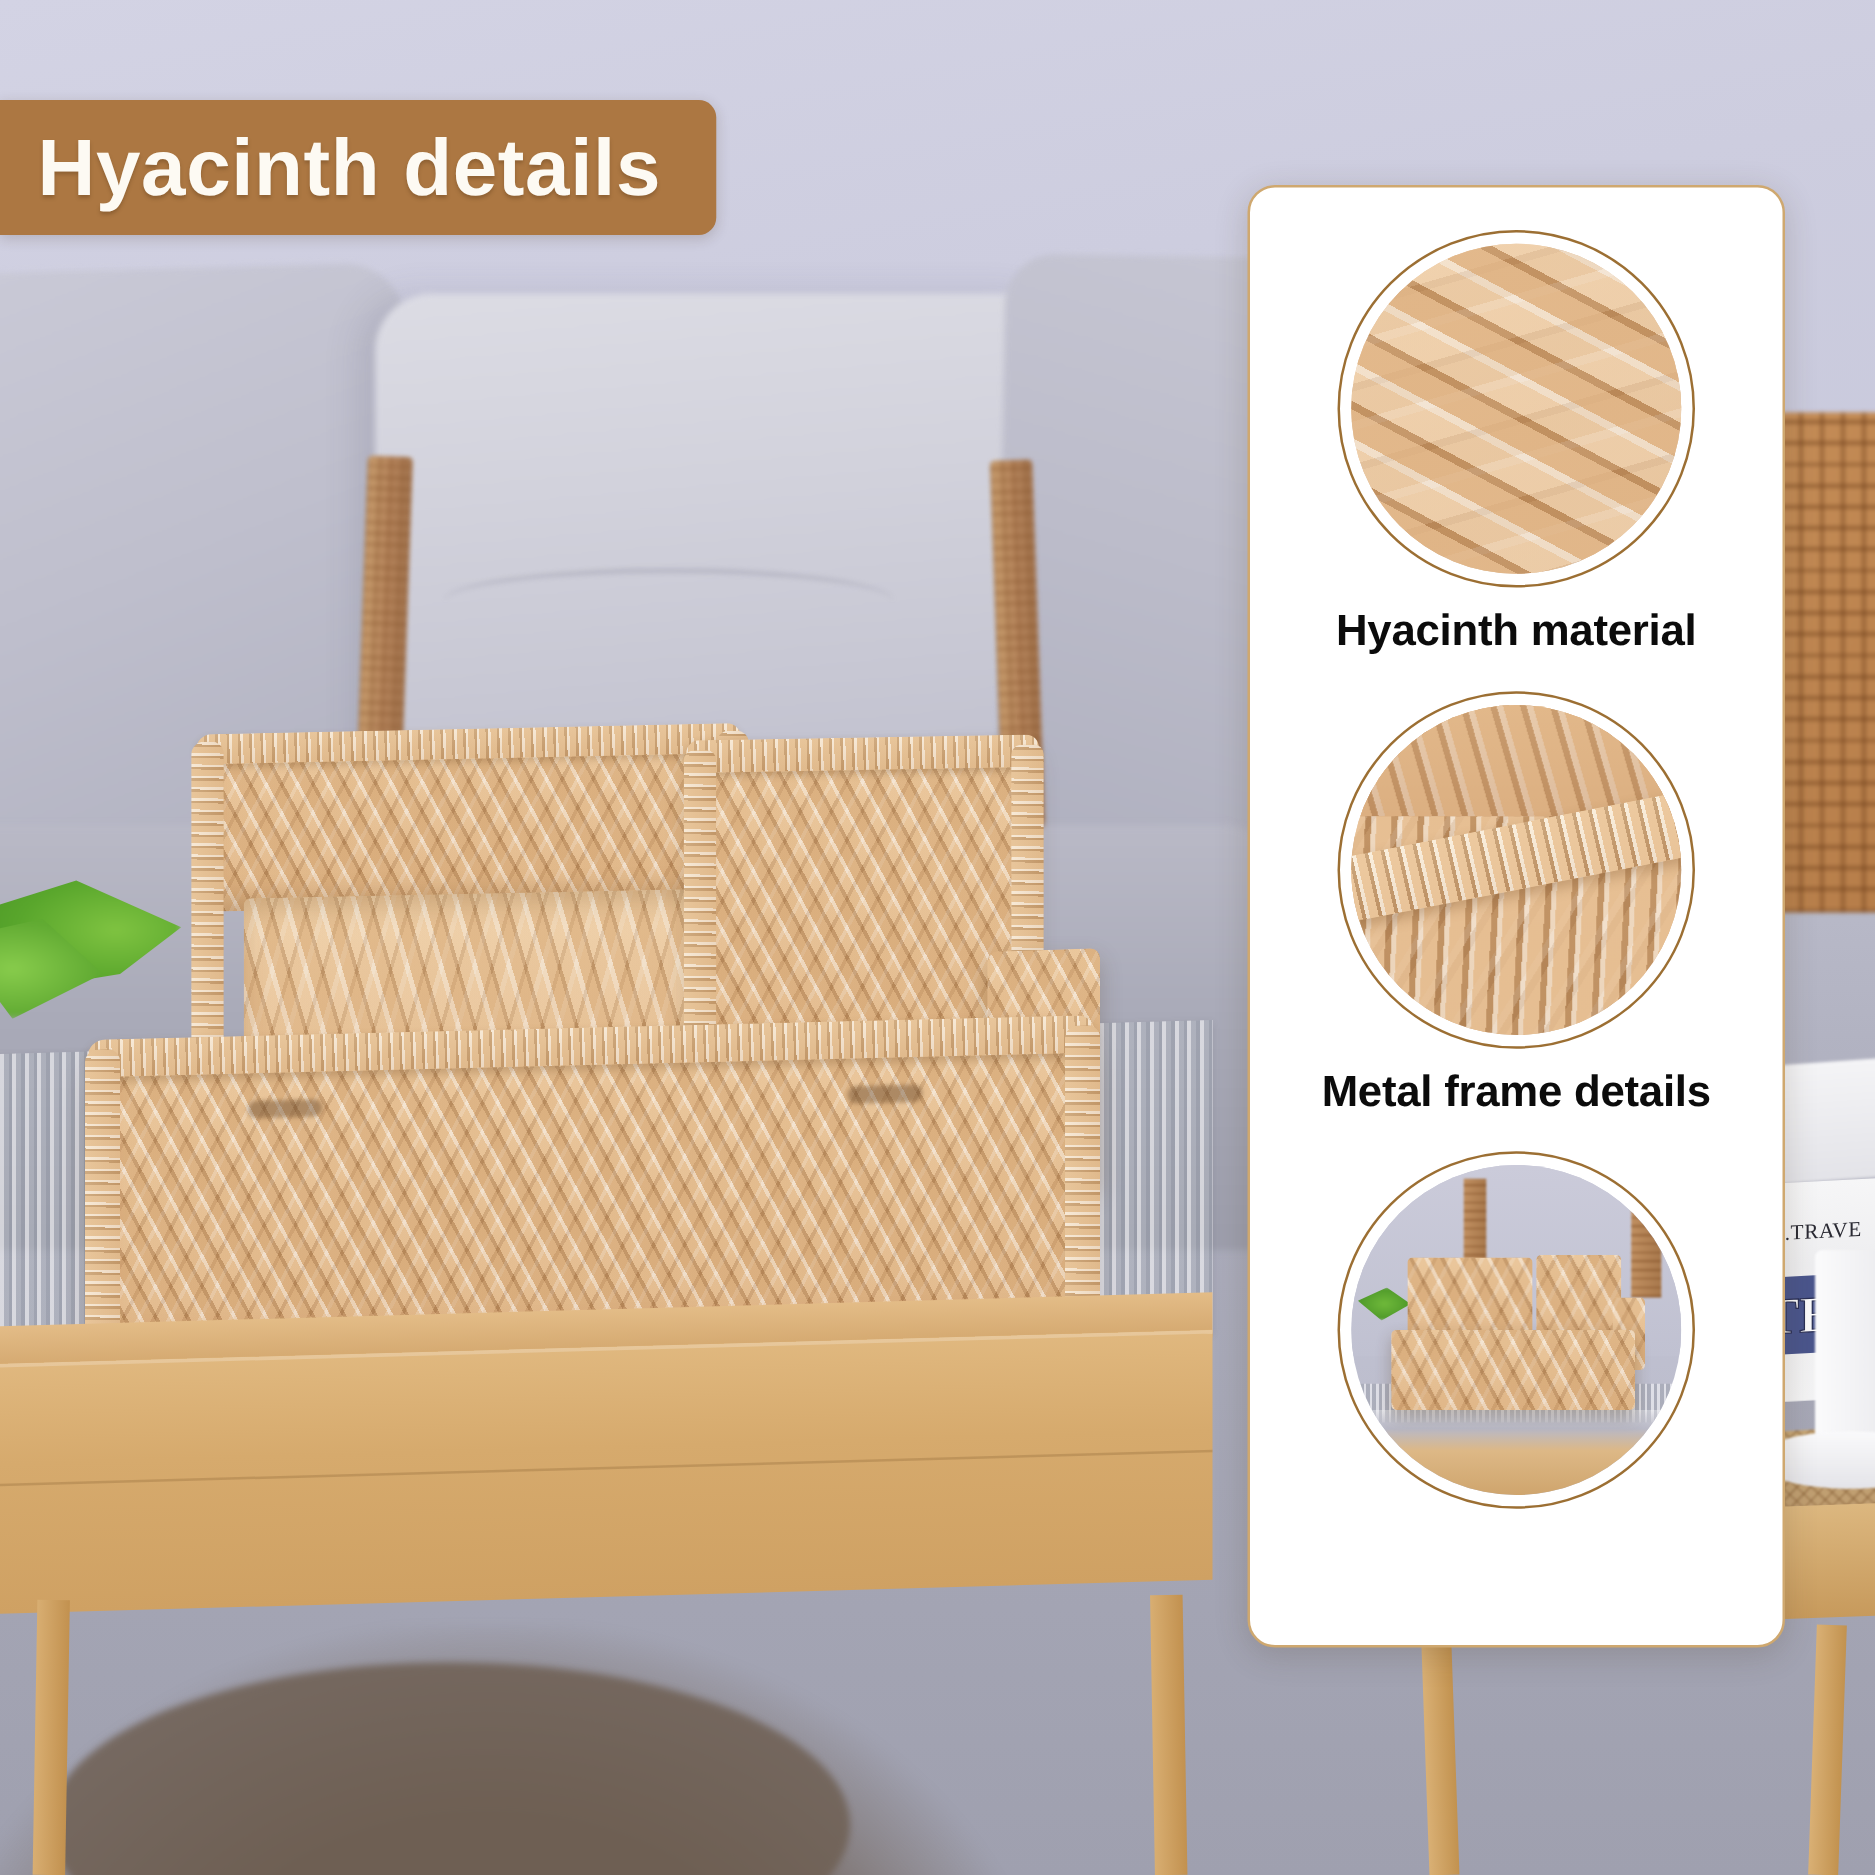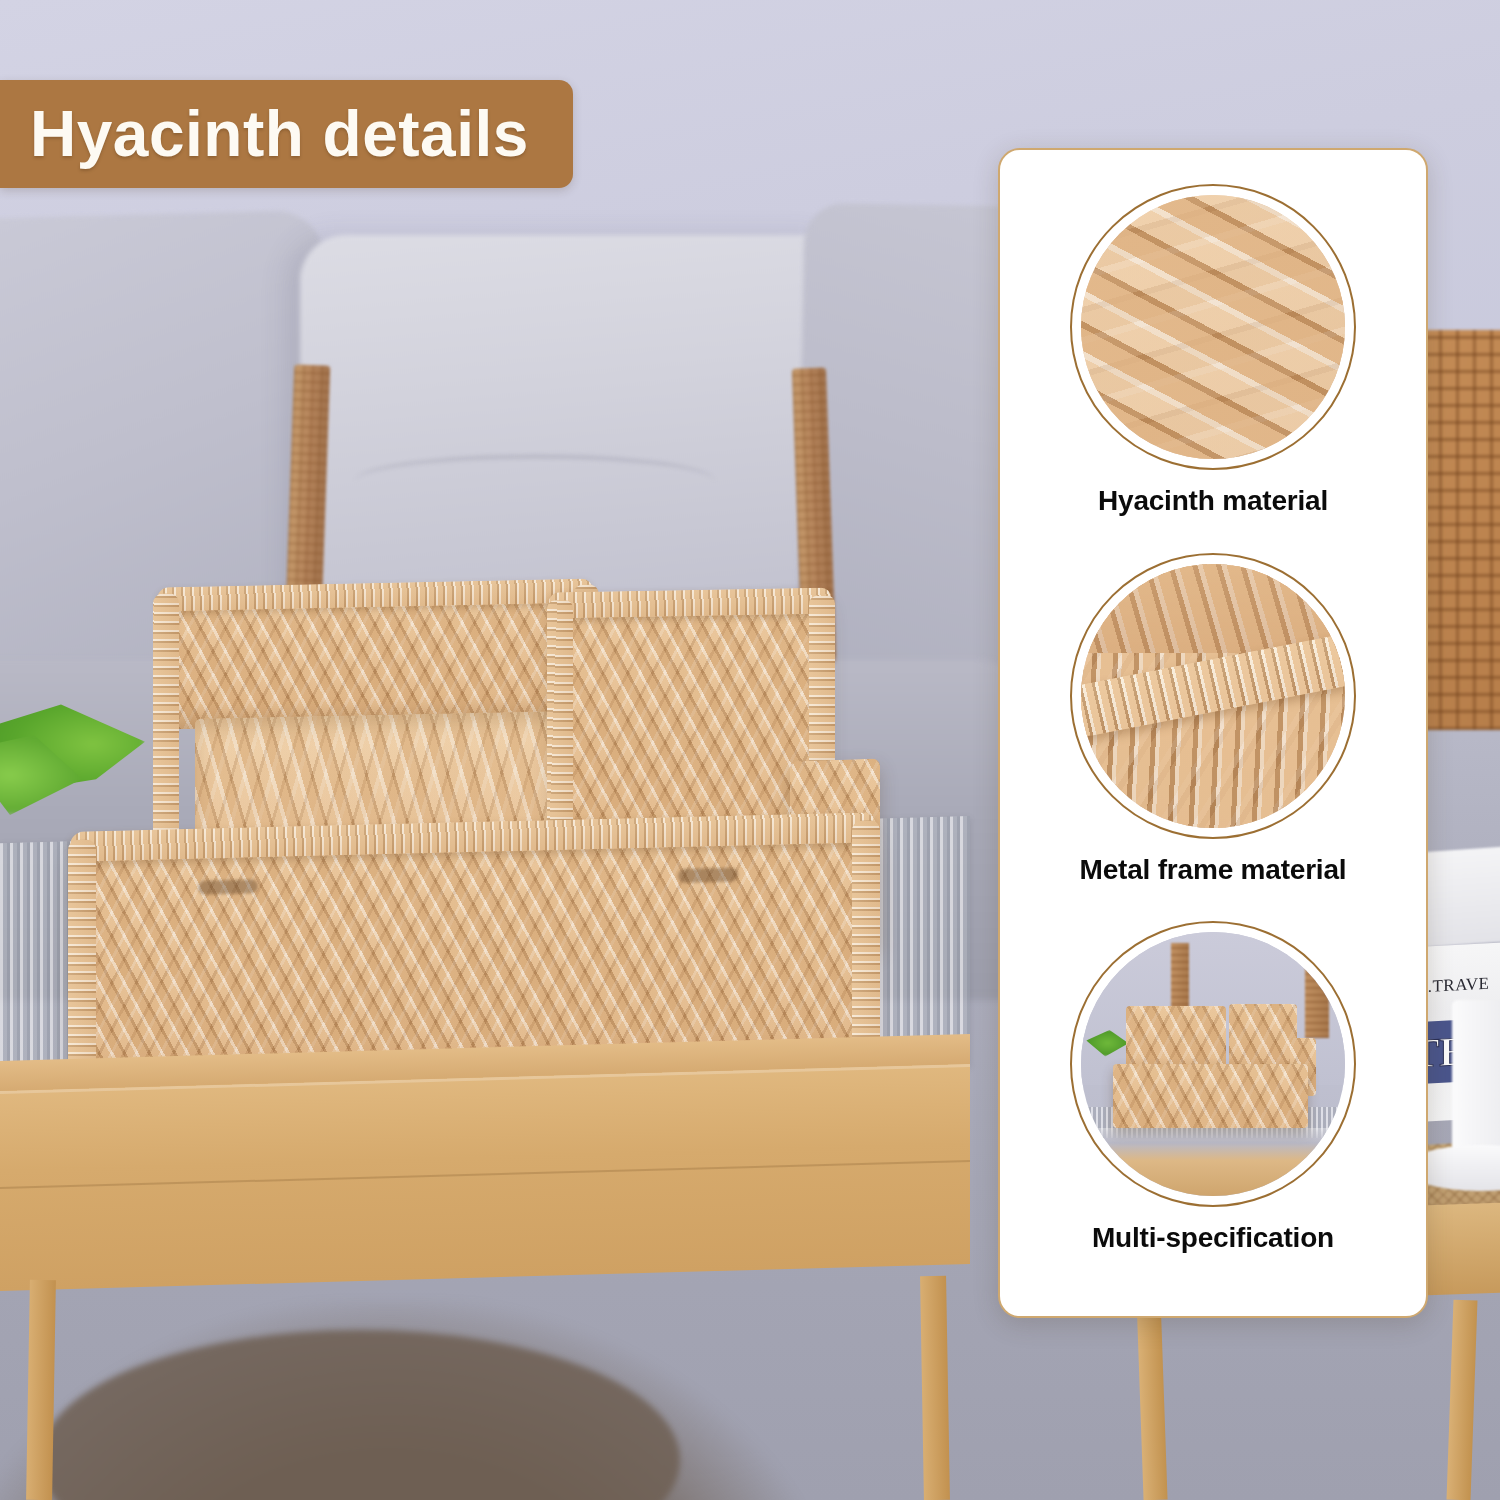--- a/index.html
+++ b/index.html
@@ -393,21 +393,21 @@
     box-sizing:border-box;
   }
   .circle-img {
     width:100%; height:100%;
     border-radius:50%;
     overflow:hidden;
     position:relative;
   }
   .feature-label {
     margin-top:16px;
-    font-size:28px;
+    font-size:35px;
     font-weight:bold;
     color:#0b0b0b;
     text-align:center;
     letter-spacing:-.2px;
     line-height:1.1;
     white-space:nowrap;
   }
 
   
   .tex-strands {
@@ -576,38 +576,37 @@
     </div>
 
     <div class="feature-item">
       <div class="circle-outer">
         <div class="circle-img">
           <div class="tex-rim"></div>
           <div class="tex-rim-top"></div>
           <div class="tex-rim-bar"></div>
         </div>
       </div>
-      <div class="feature-label">Metal frame material</div>
+      <div class="feature-label">Metal frame details</div>
     </div>
 
     <div class="feature-item">
       <div class="circle-outer">
         <div class="circle-img">
           <div class="mini-scene">
             <div class="mini-wall"></div>
             <div class="mini-post"></div>
             <div class="mini-post2"></div>
             <div class="mini-leaf"></div>
             <div class="mini-glass"></div>
             <div class="mini-table"></div>
             <div class="mini-basket-back weave-chevron"></div>
             <div class="mini-basket-small weave-chevron"></div>
             <div class="mini-sliver weave-chevron"></div>
             <div class="mini-basket-front weave-chevron"></div>
           </div>
         </div>
       </div>
-      <div class="feature-label">Multi-specification</div>
     </div>
 
   </div>
 
 </div>
 
 </body></html>

